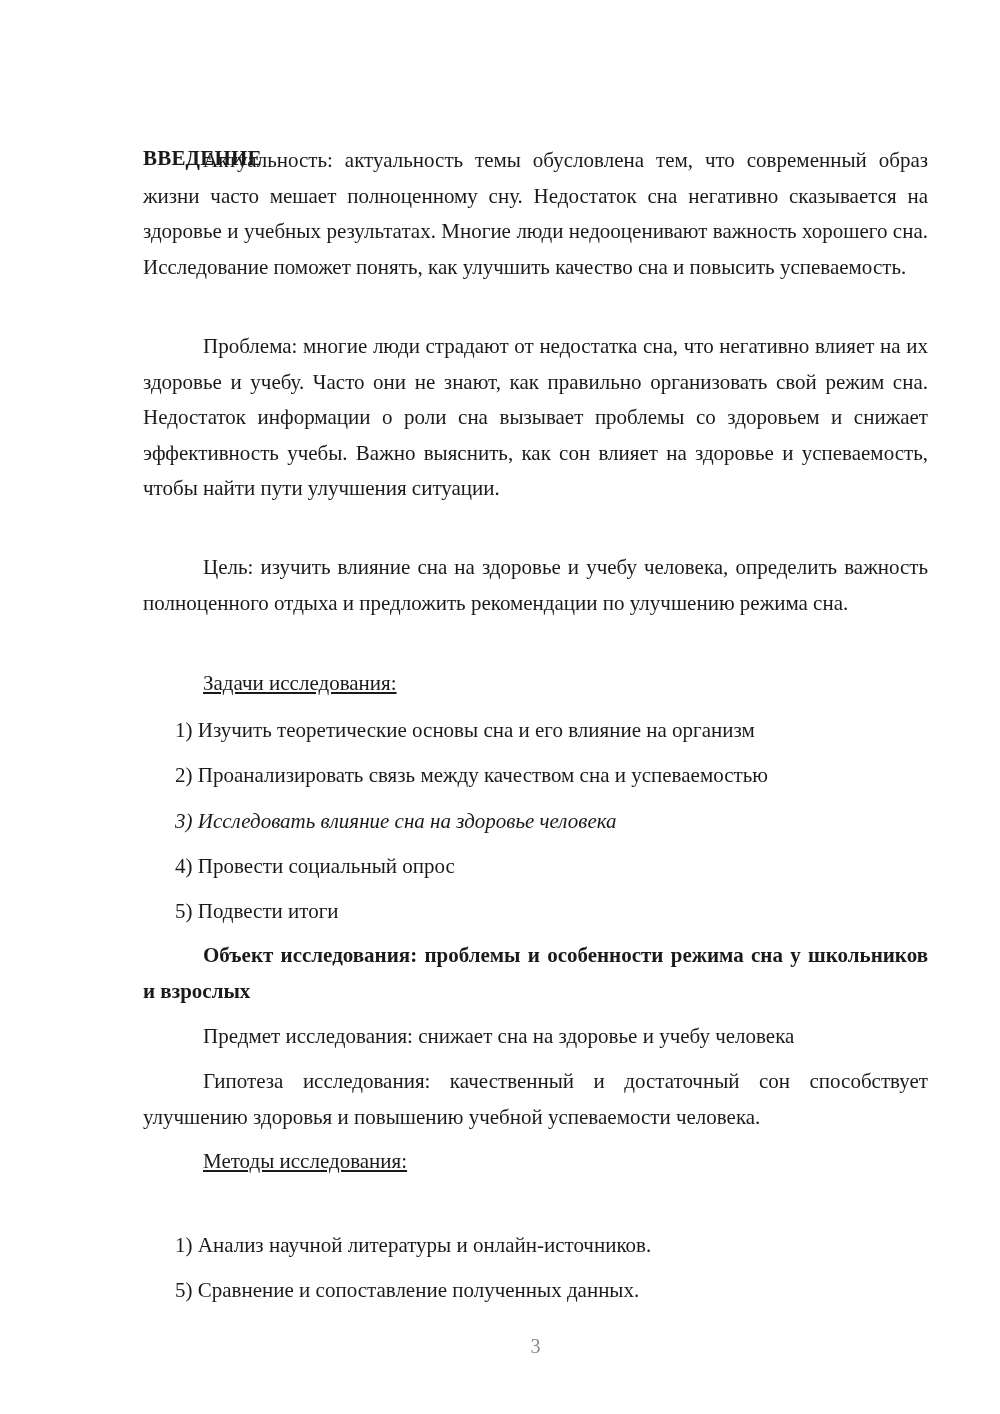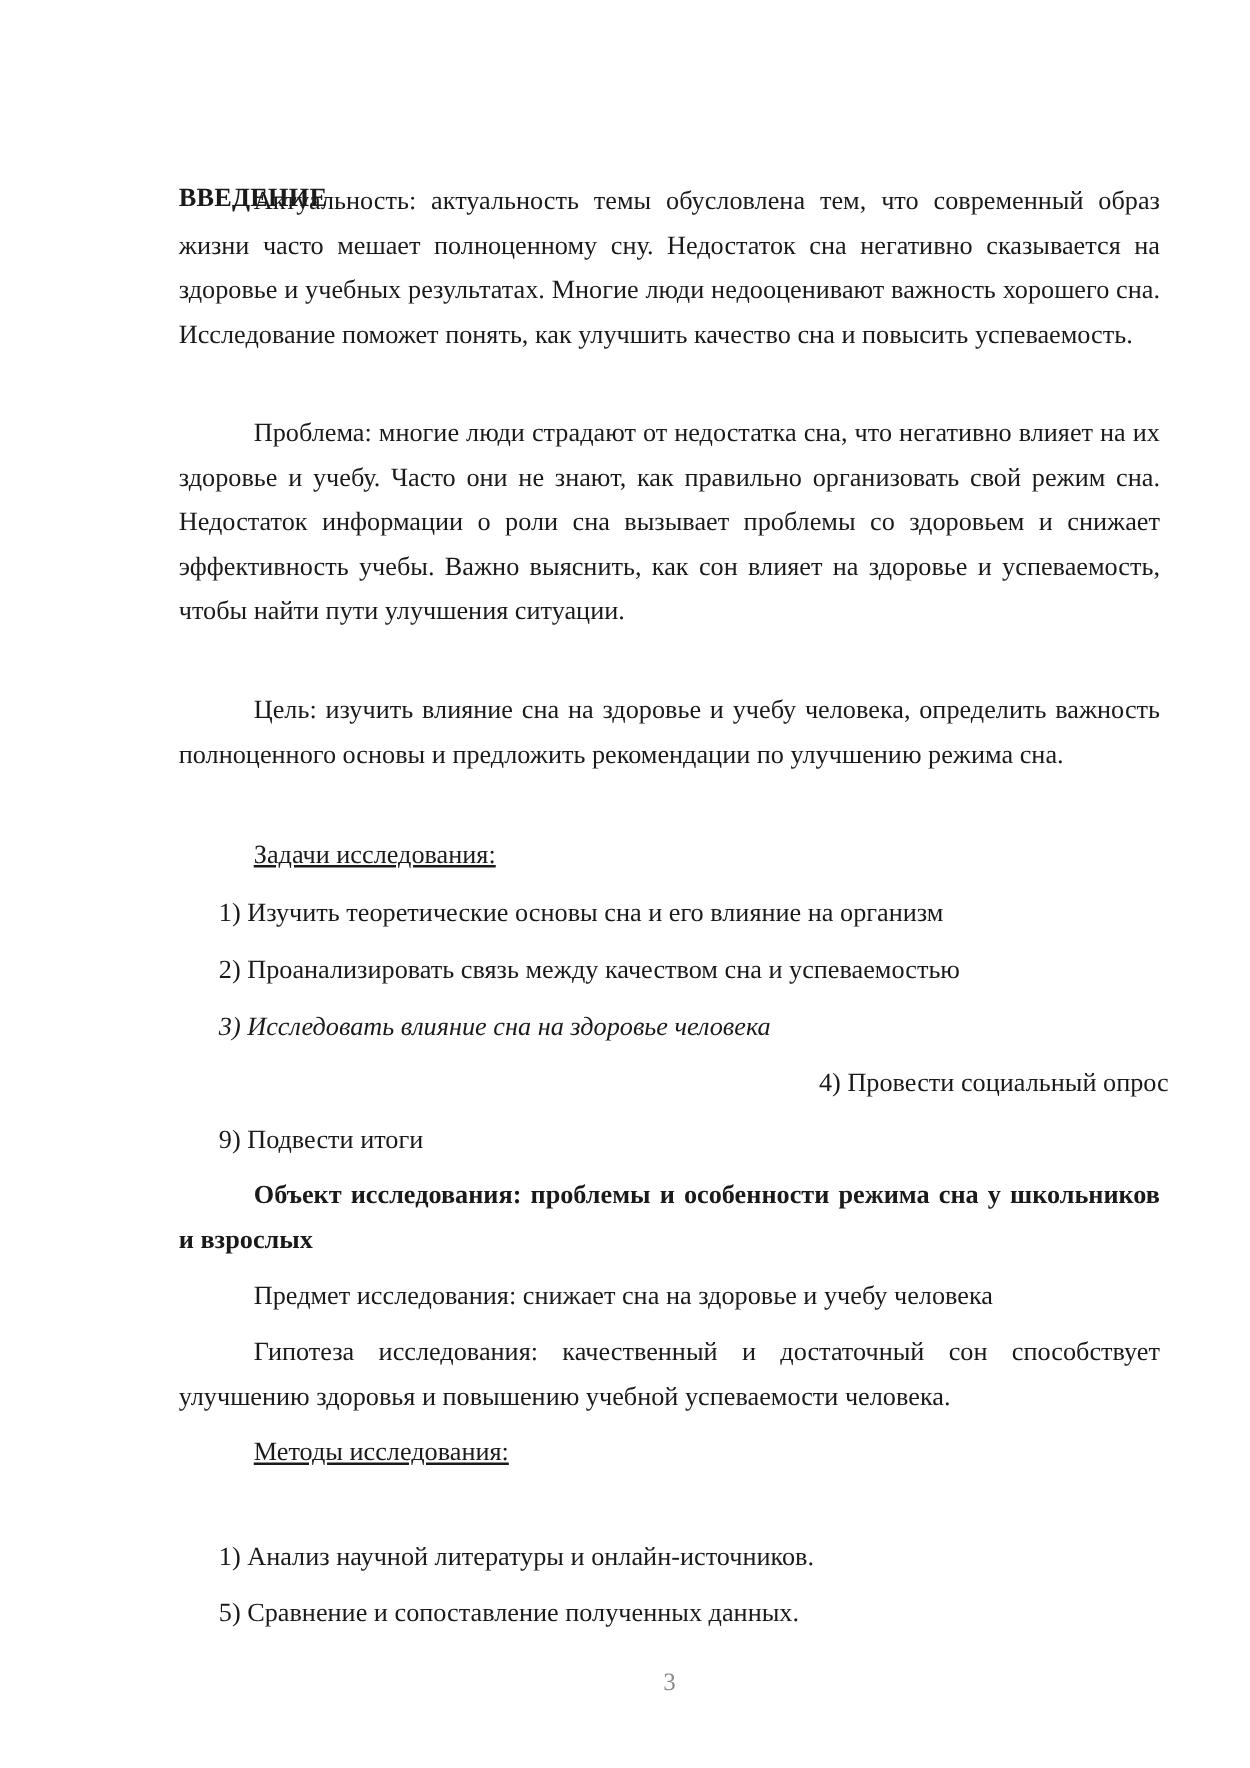--- a/index.html
+++ b/index.html
@@ -66,30 +66,30 @@
 <body>
 
 <div class="page">
 
   <div class="title">ВВЕДЕНИЕ</div>
 
   <div class="para" style="top:143px;">Актуальность: актуальность темы обусловлена тем, что современный образ жизни часто мешает полноценному сну. Недостаток сна негативно сказывается на здоровье и учебных результатах. Многие люди недооценивают важность хорошего сна. Исследование поможет понять, как улучшить качество сна и повысить успеваемость.</div>
 
   <div class="para" style="top:329px;">Проблема: многие люди страдают от недостатка сна, что негативно влияет на их здоровье и учебу. Часто они не знают, как правильно организовать свой режим сна. Недостаток информации о роли сна вызывает проблемы со здоровьем и снижает эффективность учебы. Важно выяснить, как сон влияет на здоровье и успеваемость, чтобы найти пути улучшения ситуации.</div>
 
-  <div class="para" style="top:550px;">Цель: изучить влияние сна на здоровье и учебу человека, определить важность полноценного основы и предложить рекомендации по улучшению режима сна.</div>
+  <div class="para" style="top:550px;">Цель: изучить влияние сна на здоровье и учебу человека, определить важность полноценного отдыха и предложить рекомендации по улучшению режима сна.</div>
 
   <div class="para single" style="top:666px;text-decoration:underline;">Задачи исследования:</div>
 
   <div>
     <div class="list-item" style="top:716px;">1) Изучить теоретические основы сна и его влияние на организм</div>
     <div class="list-item" style="top:761px;">2) Проанализировать связь между качеством сна и успеваемостью</div>
     <div class="list-item" style="top:807px;font-style:italic;">3) Исследовать влияние сна на здоровье человека</div>
-    <div class="list-item" style="top:852px;text-align:right;">4) Провести социальный опрос</div>
-    <div class="list-item" style="top:897px;">9) Подвести итоги</div>
+    <div class="list-item" style="top:852px;">4) Провести социальный опрос</div>
+    <div class="list-item" style="top:897px;">5) Подвести итоги</div>
   </div>
 
   <div class="para" style="top:938px;font-weight:bold;">Объект исследования: проблемы и особенности режима сна у школьников и взрослых</div>
 
   <div class="para single" style="top:1019px;">Предмет исследования: снижает сна на здоровье и учебу человека</div>
 
   <div class="para" style="top:1064px;">Гипотеза исследования: качественный и достаточный сон способствует улучшению здоровья и повышению учебной успеваемости человека.</div>
 
   <div class="para single" style="top:1144px;text-decoration:underline;">Методы исследования:</div>
 

